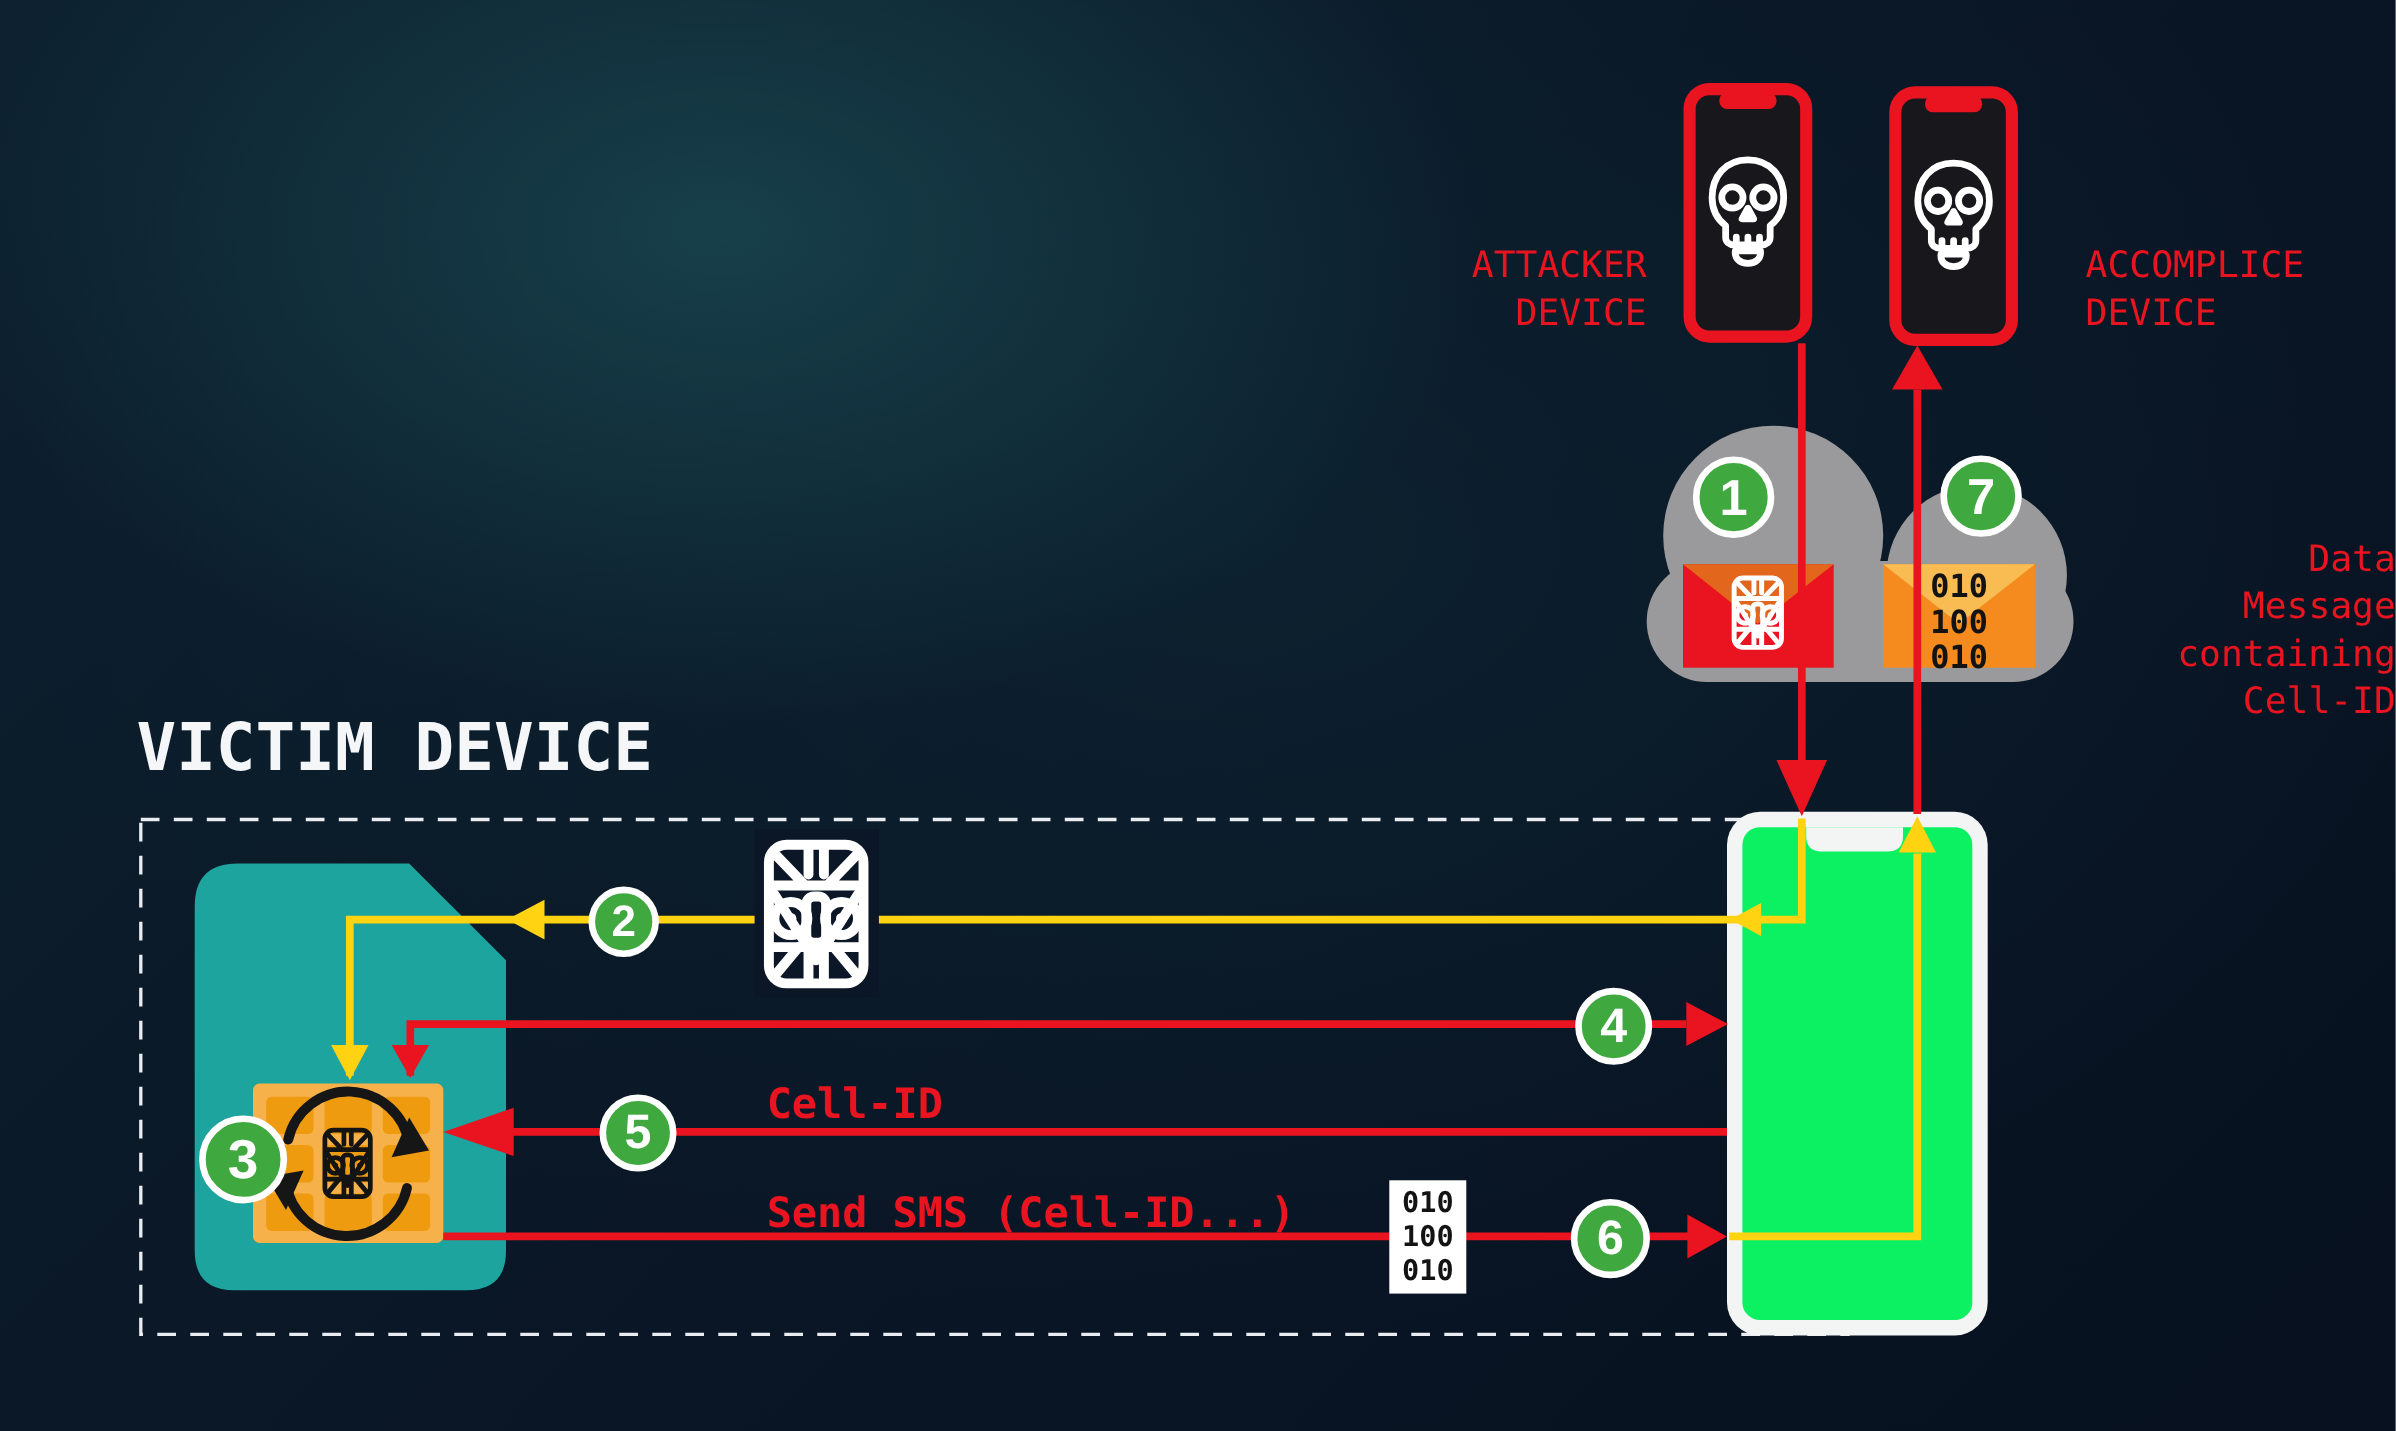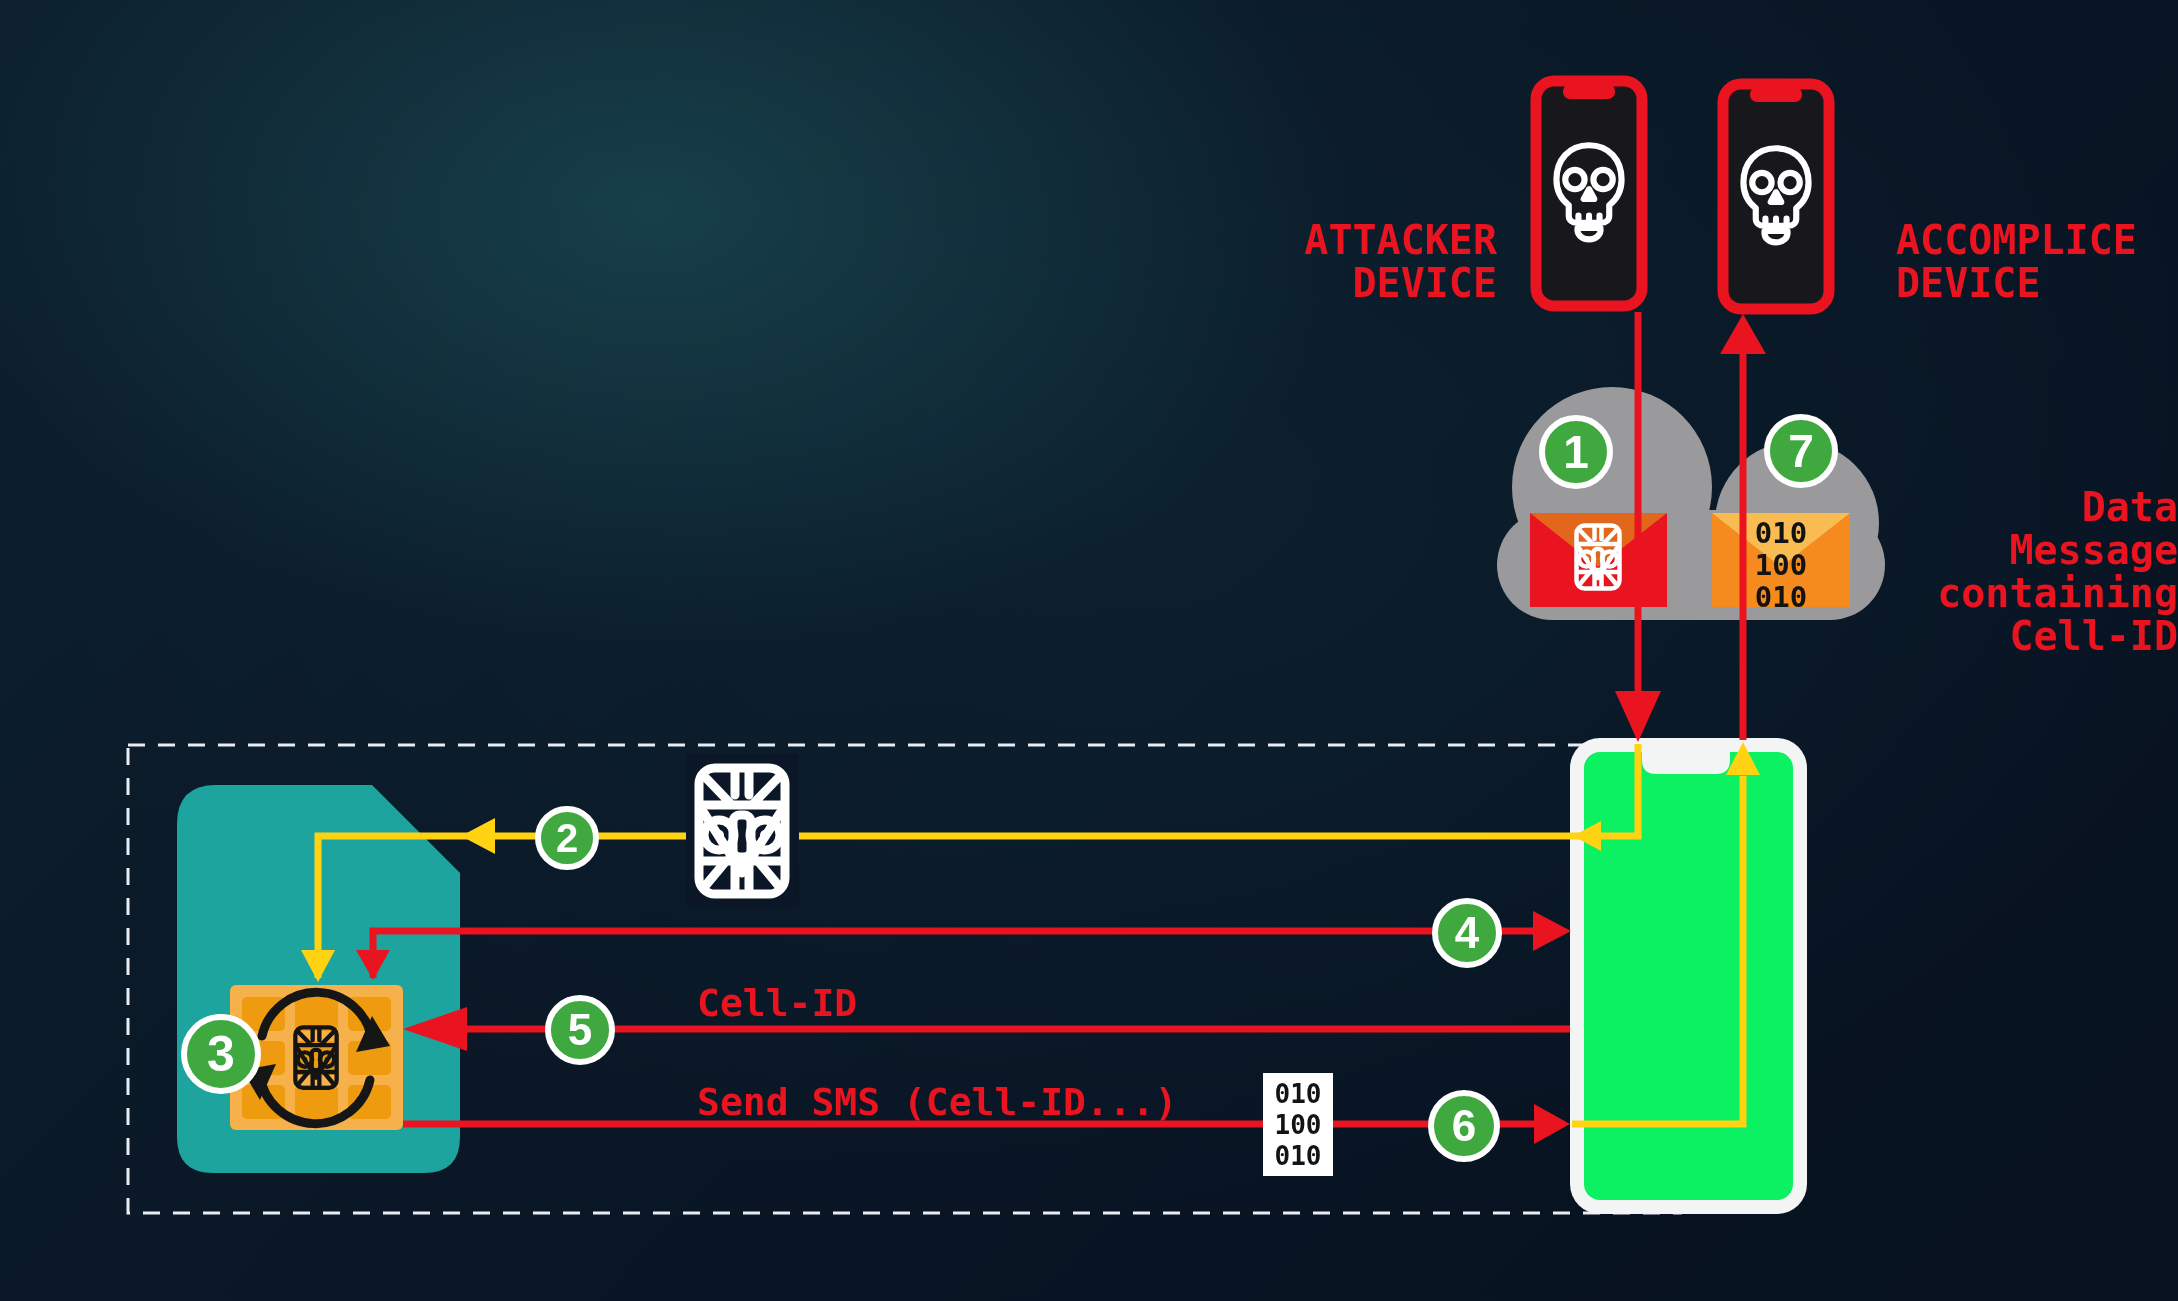--- a/index.html
+++ b/index.html
@@ -19,21 +19,21 @@
   }
   .stage{
     position:relative;width:2178px;height:1301px;
     background:
       radial-gradient(1000px 640px at 30% 16%, rgba(33,96,102,.50), rgba(10,25,38,0) 70%),
       radial-gradient(1500px 950px at 52% 38%, rgba(18,56,68,.30), rgba(8,18,30,0) 75%),
       linear-gradient(135deg,#0d2130 0%, #0a1726 45%, #071120 100%);
   }
   svg{position:absolute;left:0;top:0;}
   .lbl{
-    position:absolute;font-weight:700;line-height:43px;font-size:40px;
+    position:absolute;font-weight:400;line-height:43px;font-size:33px;
     color:var(--red);white-space:pre-line;
   }
   .flow-lbl{
     position:absolute;font-weight:700;font-size:38px;line-height:38px;
     color:var(--red);white-space:nowrap;
   }
   .title{
     position:absolute;left:124px;top:650px;
     font-weight:700;font-size:60px;line-height:60px;color:#f4f6f8;white-space:nowrap;
   }
@@ -191,20 +191,21 @@
       <path d="M403 1124 H1535" stroke="#e9141f" stroke-width="7" fill="none"></path>
       <polygon points="1534,1104 1534,1144 1570,1124" fill="#e9141f"></polygon>
     </g>
 
     <g>
       <path d="M1572 1124 H1743 V776" stroke="#ffd312" stroke-width="7" fill="none"></path>
       <polygon points="1726,775 1760,775 1743,742" fill="#ffd312"></polygon>
     </g>
   </svg>
 
+  <div class="title">VICTIM DEVICE</div>
 
   <div class="lbl" id="attacker-label">ATTACKER
 DEVICE</div>
   <div class="lbl" id="accomplice-label">ACCOMPLICE
 DEVICE</div>
   <div class="lbl" id="data-label">Data
 Message
 containing
 Cell-ID</div>
 

